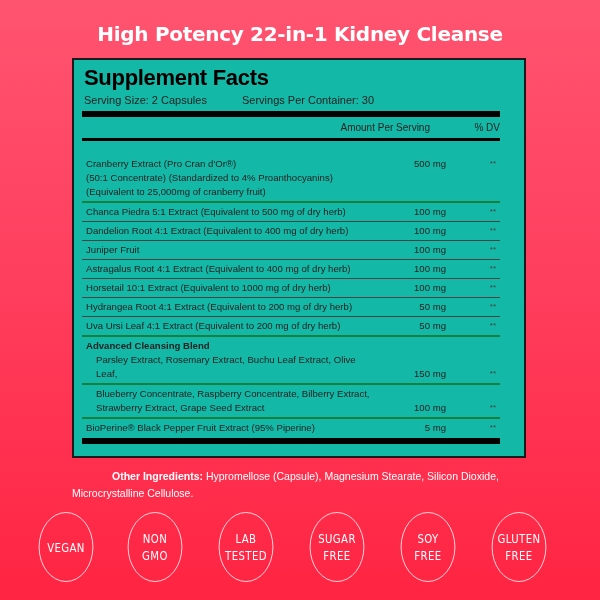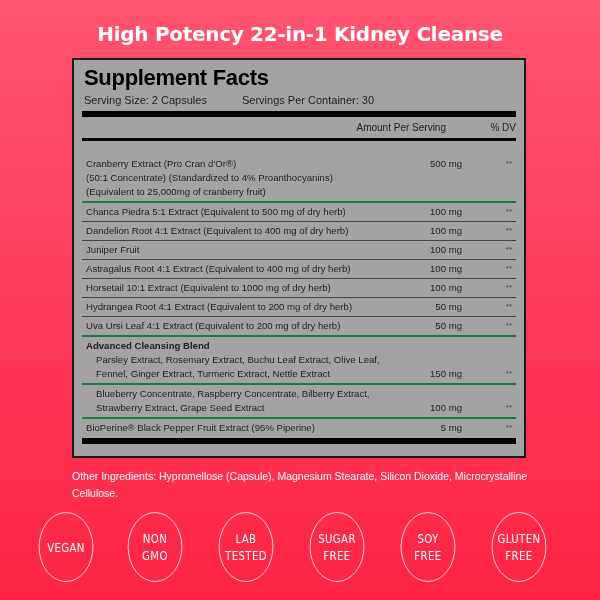--- a/index.html
+++ b/index.html
@@ -8,22 +8,22 @@
       background: linear-gradient(180deg, #ff5470 0%, #ff3f5e 45%, #ff2442 100%);
       font-family: "Liberation Sans", sans-serif;
     }
     .headline {
       position: absolute; top: 22px; left: 0; width: 600px; text-align: center;
       color: #fff; font-family: "DejaVu Sans", sans-serif; font-weight: bold;
       font-size: 20px; letter-spacing: -0.3px;
     }
     .panel {
       position: absolute; left: 72px; top: 58px; width: 454px; height: 400px;
-      background: #a3a3a3; border: 2px solid #1a1a1a; box-sizing: border-box;
-      padding: 0 8px 0 8px;
+      background: #14b8a6; border: 2px solid #1a1a1a; box-sizing: border-box;
+      padding: 0 24px 0 8px;
     }
     .title {
       font-family: "Liberation Sans", sans-serif; font-weight: bold;
       font-size: 22px; margin: 5px 0 0 2px; letter-spacing: -0.3px; color: #000;
     }
     .serving { font-size: 11px; color: #222; margin: 3px 0 0 2px; display: flex; }
     .serving span:first-child { width: 158px; }
     .bar-thick { height: 6px; background: #000; margin-top: 5px; }
     .bar-med { height: 3px; background: #000; }
     .hdr { display: flex; font-size: 10px; color: #222; height: 21px; align-items: center; }
@@ -35,21 +35,21 @@
     .row .amt { width: 70px; text-align: right; padding-right: 30px; }
     .row .dv { width: 20px; text-align: right; font-size: 8px; color: #444; padding-right: 4px; }
     .row .name b { font-weight: bold; display: block; }
     .row .sub { padding-left: 10px; display: block; }
     .row.thickTop { border-top: 2px solid #15803d; align-items: flex-end; }
     .footnote { font-size: 9.6px; color: #222; padding: 4px 0 0 4px; }
     .other {
       position: absolute; left: 72px; top: 468px; width: 470px; color: #fff;
       font-size: 10.5px; line-height: 17px;
     }
-    .other b { font-weight: normal; }
+    .other b { font-weight: bold; margin-left: 40px; }
     .badges { position: absolute; top: 512px; left: 0; width: 600px; }
     .badge {
       position: absolute; width: 70px; height: 70px; border: 1.3px solid rgba(255,255,255,0.9);
       border-radius: 50%; display: flex; flex-direction: column; align-items: center; justify-content: center;
       color: #fff; font-family: "DejaVu Sans", sans-serif; font-size: 13px; line-height: 17px;
       transform: scaleX(0.78); box-sizing: border-box;
     }
     .badge .t { transform: scaleX(1); letter-spacing: 0.5px; }
   </style>
 </head>
@@ -111,21 +111,20 @@
   </div>
   <div class="row">
     <span class="name">Uva Ursi Leaf 4:1 Extract (Equivalent to 200 mg of dry herb)</span>
     <span class="amt">50 mg</span>
     <span class="dv">**</span>
   </div>
   <div class="row thickTop">
     <span class="name">
         <b>Advanced Cleansing Blend</b>
         <span class="sub">Parsley Extract, Rosemary Extract, Buchu Leaf Extract, Olive Leaf,</span>
-        <span class="sub">Fennel, Ginger Extract, Turmeric Extract, Nettle Extract</span>
       </span>
     <span class="amt">150 mg</span>
     <span class="dv">**</span>
   </div>
   <div class="row thickTop">
     <span class="name">
         <span class="sub">Blueberry Concentrate, Raspberry Concentrate, Bilberry Extract,</span>
         <span class="sub">Strawberry Extract, Grape Seed Extract</span>
       </span>
     <span class="amt">100 mg</span>

